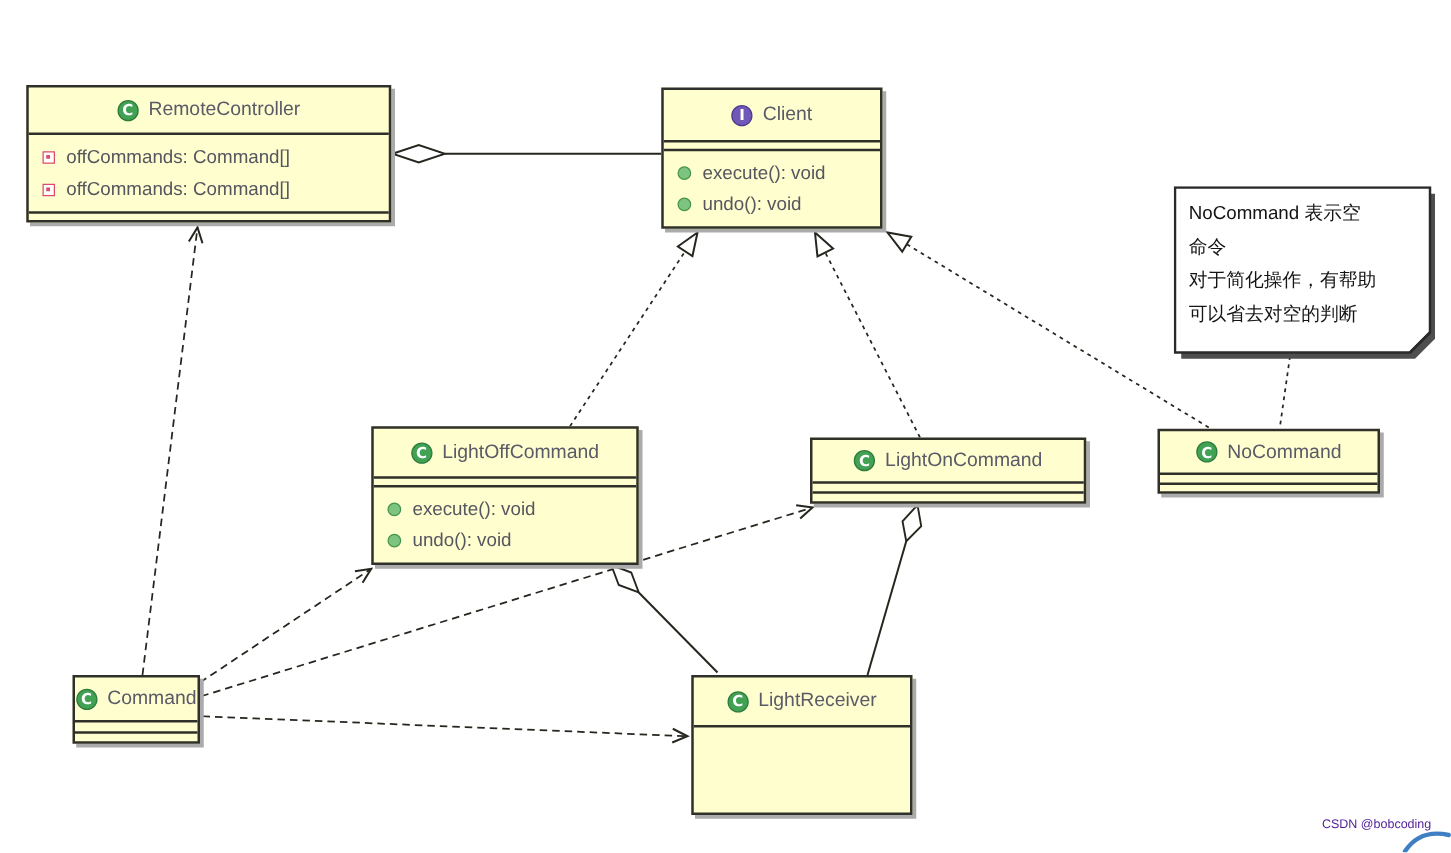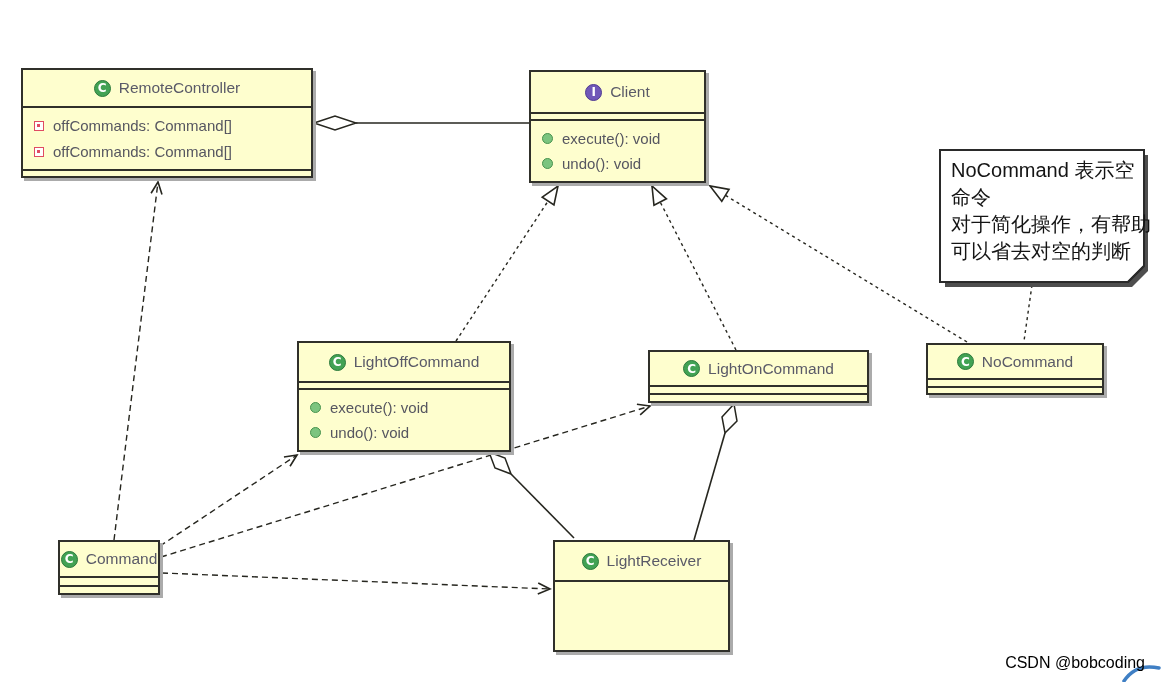--- a/index.html
+++ b/index.html
@@ -27,23 +27,23 @@
   .member{display:flex;align-items:center;gap:9px;font-size:15px;color:#565660;}
   .micon{width:11px;height:11px;border-radius:50%;background:#7cc47f;border:1.5px solid #48934e;
          box-sizing:border-box;flex:0 0 auto;}
   .ficon{width:10px;height:10px;background:#fff;border:1.5px solid #e04b63;position:relative;
          box-sizing:border-box;flex:0 0 auto;}
   .ficon::after{content:"";position:absolute;left:2px;top:2px;width:3px;height:3px;background:#e04b63;}
   .strip{border-top:2px solid #30302a;flex:1 1 auto;}
 
   #note{position:absolute;left:939px;top:149px;width:214px;height:144px;z-index:2;}
   #note svg{position:absolute;left:0;top:0;}
-  .note-text{position:absolute;left:12px;top:8px;font-size:20px;line-height:27px;color:#141414;
+  .note-text{position:absolute;left:12px;top:8px;font-size:15px;line-height:27px;color:#141414;
              white-space:nowrap;}
-  #watermark{position:absolute;right:16px;top:654px;z-index:2;color:#000000;font-size:16px;}
+  #watermark{position:absolute;right:16px;top:654px;z-index:2;color:#4c1d95;font-size:10px;}
 </style>
 </head>
 <body>
 
 <div id="canvas">
 
   <svg id="wires" width="1161" height="682">
     <defs>
       <marker id="mTri" viewBox="0 0 22 18" markerWidth="22" markerHeight="18" refX="20" refY="9" orient="auto" markerUnits="userSpaceOnUse">
         <path d="M2,2 L20,9 L2,16 Z" fill="#ffffff" stroke="#26261f" stroke-width="1.6"></path>

